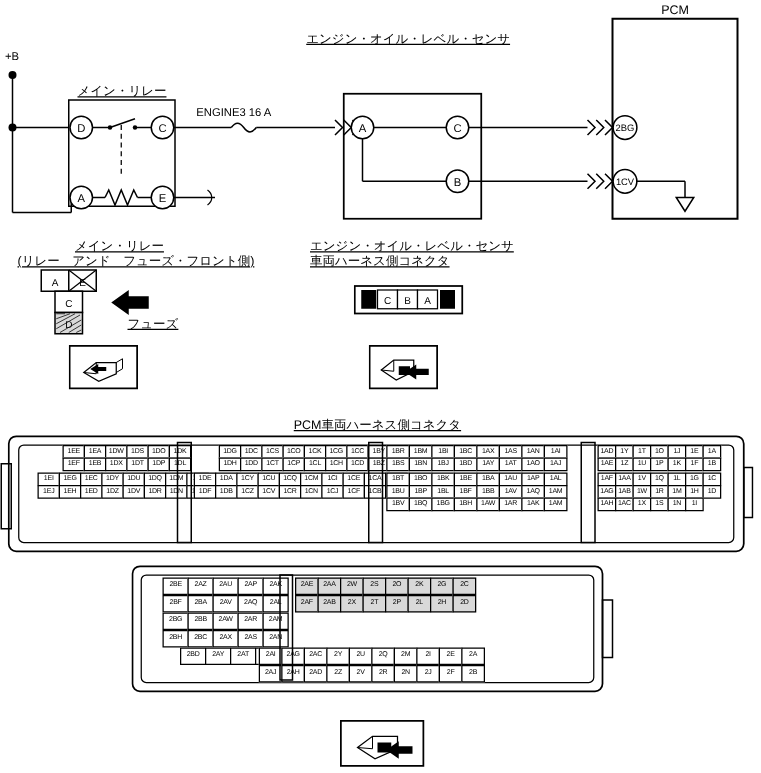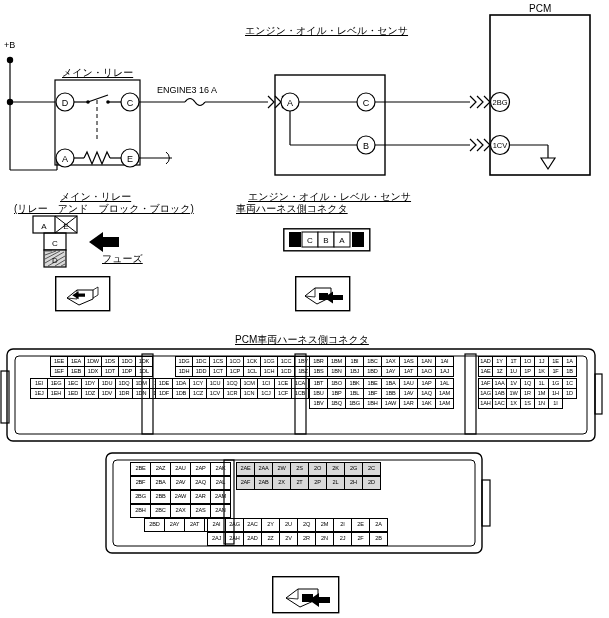--- a/index.html
+++ b/index.html
@@ -95,23 +95,23 @@
   <path d="M541 158 l14 0 l-7 11 z" fill="none" stroke="#000" stroke-width="1.2"></path>
 </svg>
 
 <div class="abs lbl" style="left:4px;top:40px;">+B</div>
 <div class="abs lbl-jp" style="left:62px;top:66px;">メイン・リレー</div>
 <div class="abs lbl" style="left:157px;top:85px;">ENGINE3 16 A</div>
 <div class="abs lbl-jp" style="left:245px;top:24px;">エンジン・オイル・レベル・センサ</div>
 <div class="abs lbl" style="left:529px;top:3px;font-size:10px;">PCM</div>
 
 <div class="abs lbl-jp" style="left:60px;top:190px;">メイン・リレー</div>
-<div class="abs lbl-jp" style="left:14px;top:202px;">(リレー　アンド　ブロック・ブロック)</div>
+<div class="abs lbl-jp" style="left:14px;top:202px;">(リレー　アンド　フューズ・フロント側)</div>
 <div class="abs lbl-jp" style="left:248px;top:190px;">エンジン・オイル・レベル・センサ</div>
-<div class="abs lbl-jp" style="left:236px;top:202px;">車両ハーネス側コネクタ</div>
+<div class="abs lbl-jp" style="left:248px;top:202px;">車両ハーネス側コネクタ</div>
 <div class="abs lbl-jp" style="left:102px;top:252px;">フューズ</div>
 <div class="abs lbl-jp" style="left:235px;top:333px;">PCM車両ハーネス側コネクタ</div>
 
 <svg class="abs" style="left:0;top:210px;" width="200" height="100">
   <rect x="33" y="6" width="44" height="17" fill="none" stroke="#000" stroke-width="1.2"></rect>
   <line x1="55" y1="6" x2="55" y2="23" stroke="#000" stroke-width="1.2"></line>
   <text x="44" y="18.5" font-size="8" text-anchor="middle" font-family="Liberation Sans, sans-serif">A</text>
   <text x="66" y="18.5" font-size="8" text-anchor="middle" font-family="Liberation Sans, sans-serif">E</text>
   <line x1="55" y1="6" x2="77" y2="23" stroke="#000" stroke-width="1"></line>
   <line x1="77" y1="6" x2="55" y2="23" stroke="#000" stroke-width="1"></line>

